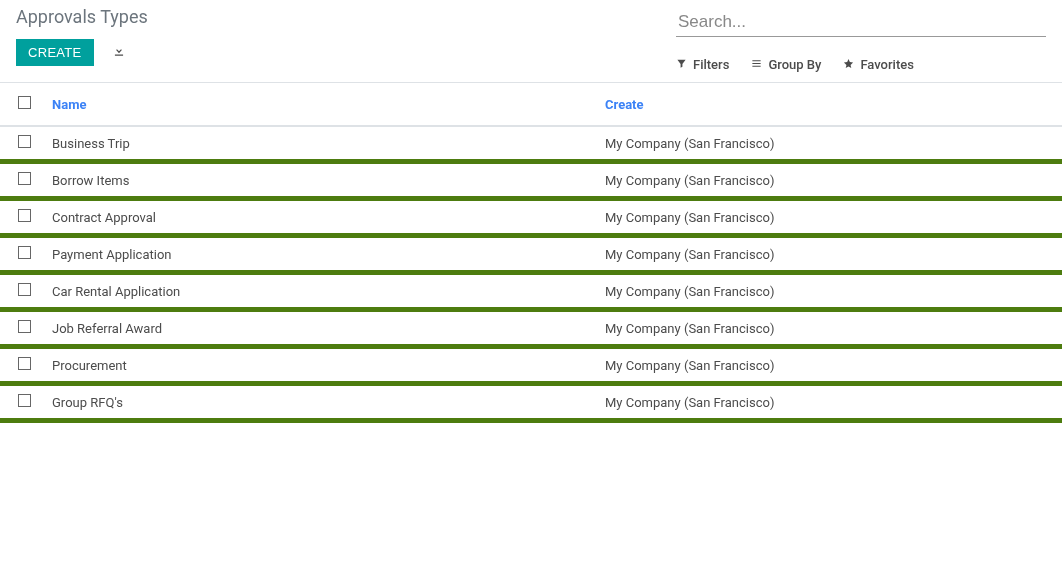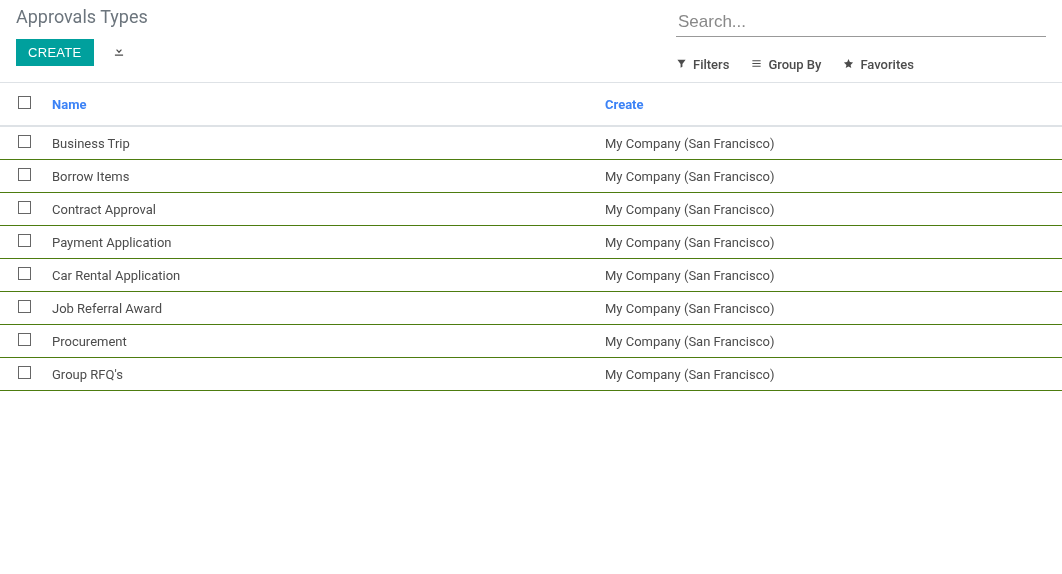--- a/index.html
+++ b/index.html
@@ -109,21 +109,21 @@
       width: 44px;
       padding-left: 18px;
     }
     .table thead th.col-name {
       width: 553px;
     }
     .table tbody td {
       padding: 8px 8px;
       font-size: 13px;
       color: #4c4c4c;
-      border-bottom: 1px solid #4d7c0f;
+      border-bottom: 5px solid #4d7c0f;
     }
     .table tbody td.col-check {
       width: 44px;
       padding-left: 18px;
     }
     .checkbox {
       width: 13px;
       height: 13px;
       border: 1.5px solid #666;
       display: inline-block;

